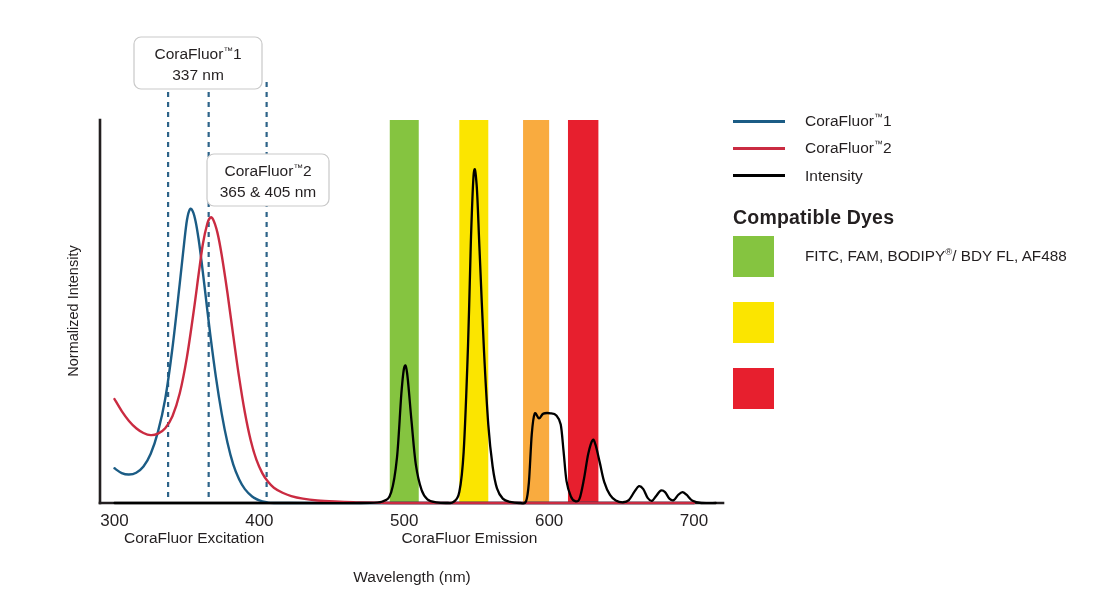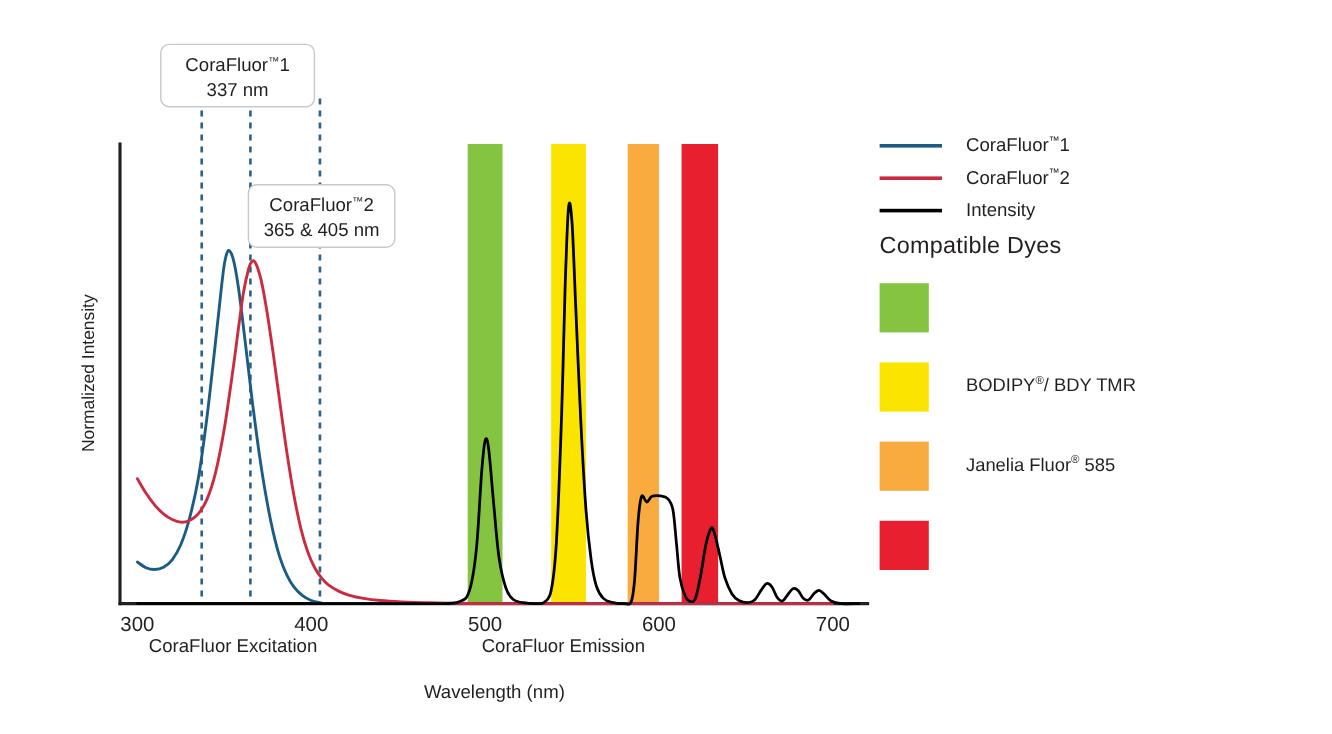--- a/index.html
+++ b/index.html
@@ -34,22 +34,22 @@
   
   #panel{position:absolute;left:730px;top:0;width:380px;height:612px;}
 
   .legend{position:absolute;left:3px;top:108px;width:370px;}
   .legend-row{display:flex;align-items:center;height:27px;}
   .legend-swatch{width:52px;height:0;border-top-width:3px;border-top-style:solid;margin-left:0px;}
   .legend-text{margin-left:20px;font-size:15.5px;color:#231f20;white-space:nowrap;}
   sup.tm{font-size:9px;vertical-align:super;letter-spacing:0;}
 
   #dyes-title{
-    position:absolute;left:3px;top:194px;
-    font-size:19.5px;font-weight:normal;color:#231f20;letter-spacing:.2px;
+    position:absolute;left:3px;top:206px;
+    font-size:19.5px;font-weight:bold;color:#231f20;letter-spacing:.2px;
   }
   #dye-list{position:absolute;left:3px;top:232px;width:375px;}
   .dye-row{display:flex;align-items:center;min-height:49px;margin-bottom:17px;}
   .dye-swatch{width:41px;height:41px;flex:0 0 41px;}
   .dye-text{margin-left:31px;font-size:15.3px;line-height:1.32;color:#231f20;}
   sup.reg{font-size:9.5px;vertical-align:super;}
 </style>
 </head>
 <body>
 
@@ -120,31 +120,27 @@
           <div class="legend-swatch" style="border-top-color: rgb(0, 0, 0);"></div>
           <div class="legend-text">Intensity</div>
         </div>
       </div>
 
     <div id="dyes-title">Compatible Dyes</div>
 
     <div id="dye-list">
         <div class="dye-row">
           <div class="dye-swatch" style="background: rgb(133, 196, 64);"></div>
+          <div class="dye-text">
+            <div>FITC, FAM, BODIPY<sup class="reg">®</sup>/ BDY FL, AF488</div>
+          </div>
         </div>
         <div class="dye-row">
           <div class="dye-swatch" style="background: rgb(251, 229, 0);"></div>
           <div class="dye-text">
-            <div>BODIPY<sup class="reg">®</sup>/ BDY TMR</div>
-          </div>
-        </div>
-        <div class="dye-row">
-          <div class="dye-swatch" style="background: rgb(249, 171, 63);"></div>
-          <div class="dye-text">
-            <div>Janelia Fluor<sup class="reg">®</sup> 585</div>
           </div>
         </div>
         <div class="dye-row">
           <div class="dye-swatch" style="background: rgb(231, 31, 46);"></div>
         </div>
       </div>
 
   </div>
 </div>
 

